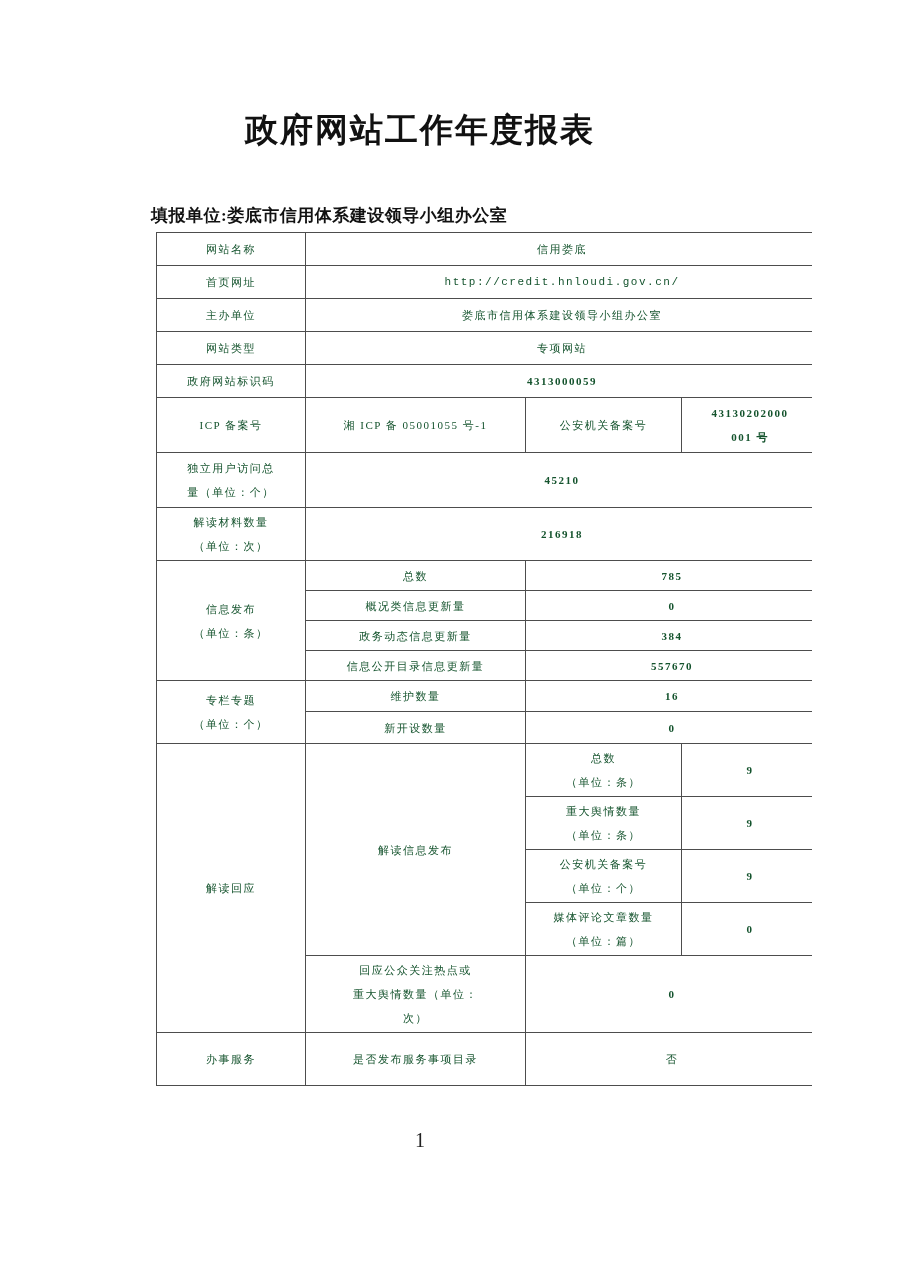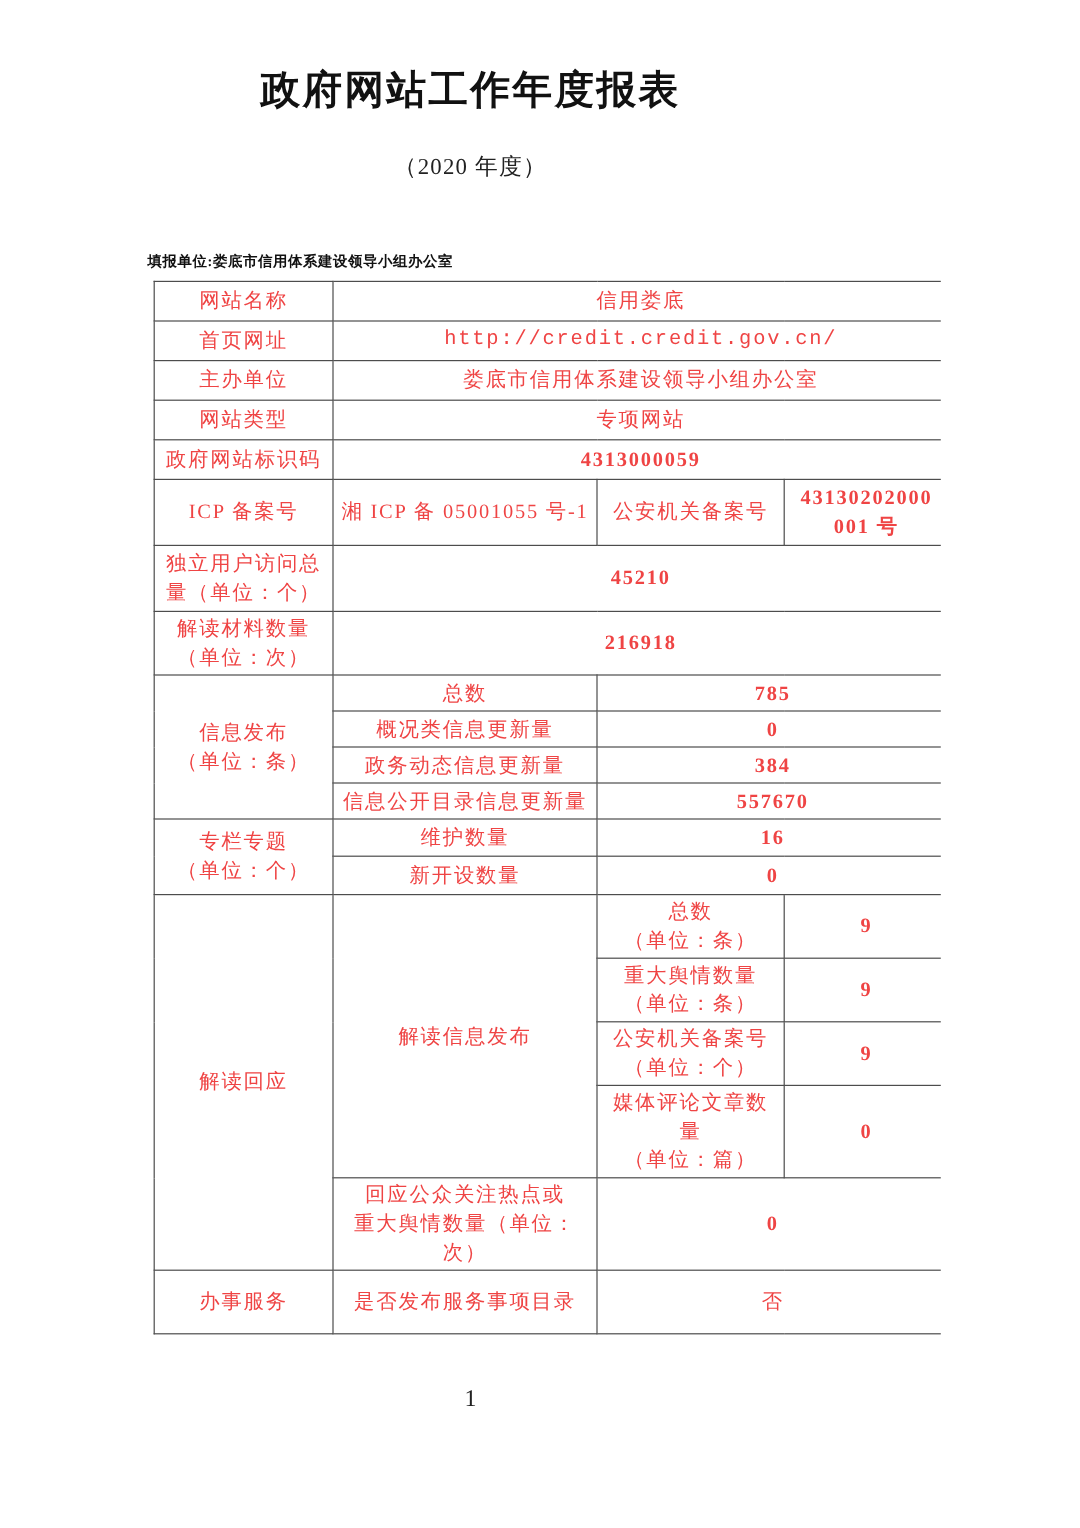--- a/index.html
+++ b/index.html
@@ -3,53 +3,53 @@
 <meta charset="utf-8">
 <style>
   * { box-sizing: border-box; }
   html, body { margin: 0; padding: 0; }
   body {
     width: 900px; height: 1273px;
     background: #ffffff;
     font-family: "Liberation Serif", "DejaVu Serif", serif;
     color: #1f1f1f;
   }
-  .sheet { width: 784px; height: 1273px; padding-top: 55px; overflow: hidden; }
+  .sheet { width: 784px; height: 1273px; padding-top: 110px; overflow: hidden; margin-left: 28px; }
 
   .doc-title {
     margin: 0; text-align: center;
     font-family: "Liberation Sans", "DejaVu Sans", sans-serif;
     font-weight: bold; font-size: 33px; line-height: 40px;
     letter-spacing: 2px; color: #111;
   }
   .doc-subtitle {
     margin-top: 33px; text-align: center;
     font-size: 19px; line-height: 24px; letter-spacing: 1px; color: #222;
   }
   .unit-line {
     margin: 55px 0 5px 123px;
-    font-size: 12px; line-height: 22px; font-weight: bold;
+    font-size: 17px; line-height: 22px; font-weight: bold;
     letter-spacing: 0.5px; color: #111;
   }
 
   table.report {
     margin-left: 128px;
     width: 662px;
     border-collapse: collapse;
     table-layout: fixed;
   }
   table.report td {
     border: 1px solid #4d4d4d;
     text-align: center;
     vertical-align: middle;
     padding: 2px 4px;
-    font-size: 17px;
+    font-size: 11px;
     line-height: 24px;
     letter-spacing: 1.5px;
-    color: #ef4444;
+    color: #14532d;
     white-space: pre-line;
     overflow: hidden;
   }
   td.num  { font-size: 18px; letter-spacing: 0.5px; font-weight: bold; }
   td.mono { font-family: "Liberation Mono", "DejaVu Sans Mono", monospace; font-size: 16px; letter-spacing: 0; }
   td.mixed { letter-spacing: 0.5px; }
   td.va-top    { vertical-align: top; padding-top: 7px; }
   td.va-bottom { vertical-align: bottom; padding-bottom: 4px; }
 
   tr.h33 { height: 33px; } tr.h55 { height: 55px; } tr.h53 { height: 53px; }
@@ -62,40 +62,39 @@
     font-size: 20px; line-height: 24px; color: #222;
   }
 </style>
 </head>
 <body>
 
 <div class="sheet">
 
   <h1 class="doc-title">政府网站工作年度报表</h1>
 
-  <div class="doc-subtitle">（2020 年度）</div>
 
   <div class="unit-line"><span>填报单位:</span><span>娄底市信用体系建设领导小组办公室</span></div>
 
   <table class="report">
     <colgroup>
       <col style="width:149px">
       <col style="width:220px">
       <col style="width:156px">
       <col style="width:137px">
     </colgroup>
 
     <tbody>
         <tr class="h33">
       <td>网站名称</td>
       <td colspan="3">信用娄底</td>
     </tr>
     <tr class="h33">
       <td>首页网址</td>
-      <td colspan="3" class="mono">http://credit.credit.gov.cn/</td>
+      <td colspan="3" class="mono">http://credit.hnloudi.gov.cn/</td>
     </tr>
     <tr class="h33">
       <td>主办单位</td>
       <td colspan="3">娄底市信用体系建设领导小组办公室</td>
     </tr>
     <tr class="h33">
       <td>网站类型</td>
       <td colspan="3">专项网站</td>
     </tr>
     <tr class="h33">

